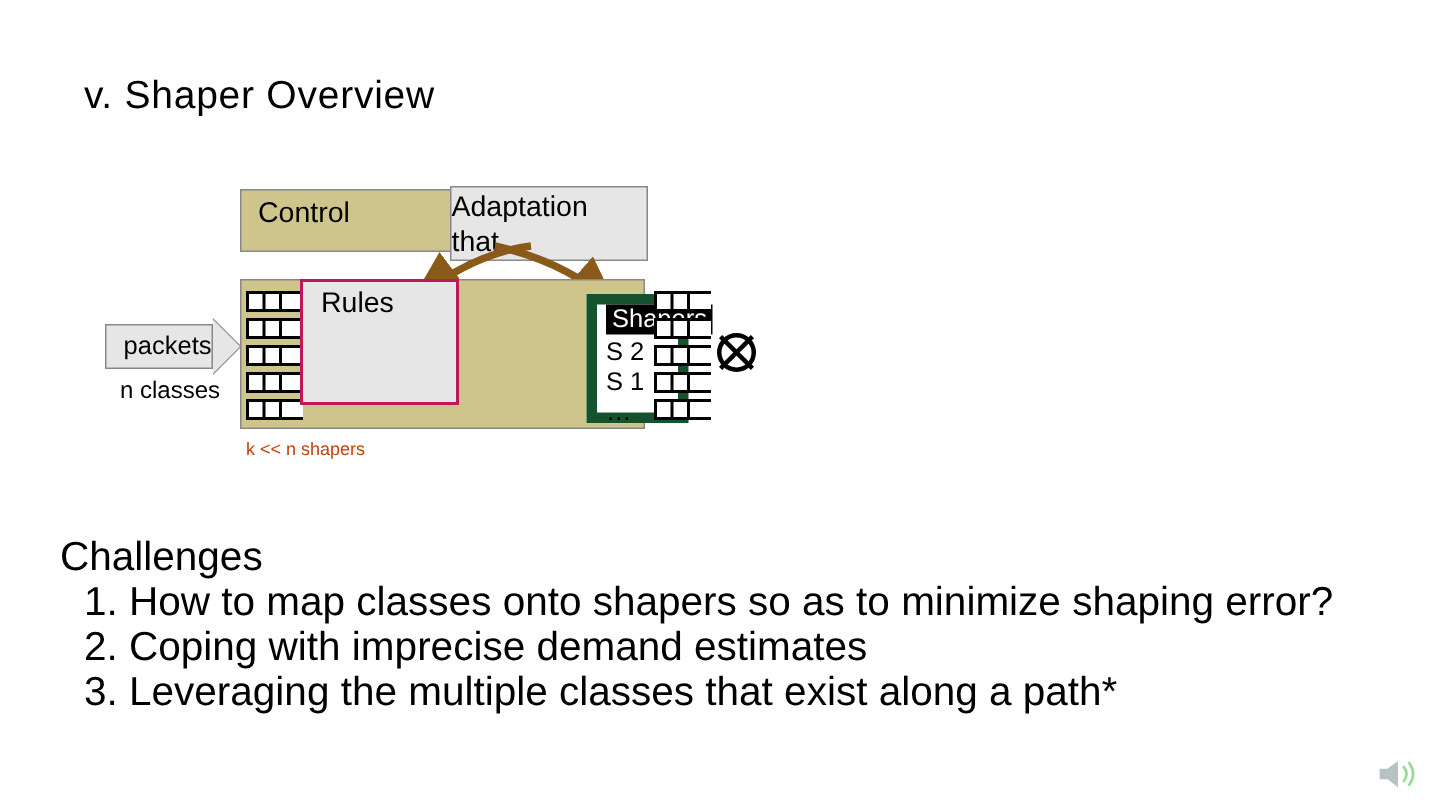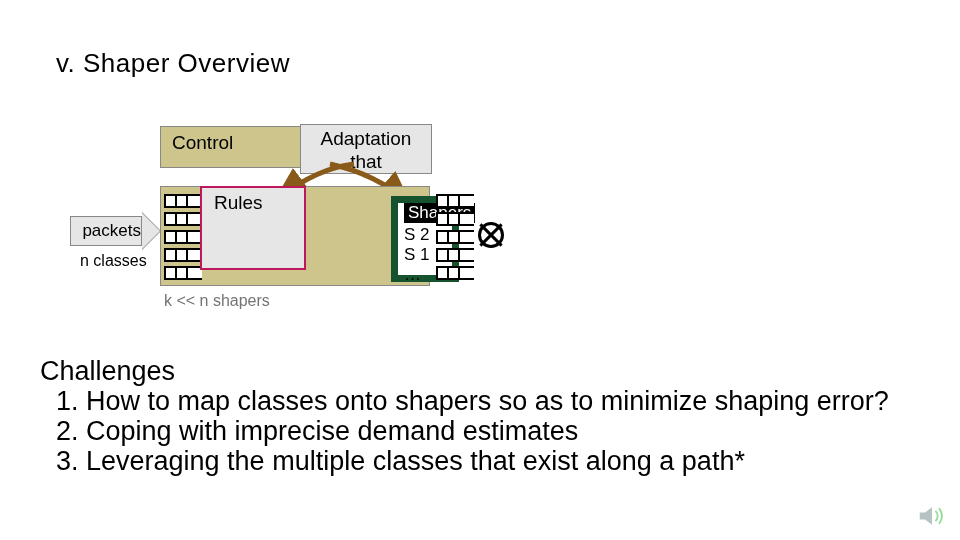--- a/index.html
+++ b/index.html
@@ -9,21 +9,21 @@
   .title { position: absolute; left: 56px; top: 48px; font-size: 26px; font-weight: 400; color: #000; letter-spacing: 0.5px; }
 
   
   .control-bar {
     position: absolute; left: 160px; top: 126px; width: 270px; height: 42px;
     background: #cec58c; border: 1px solid #888;
   }
   .control-label { position: absolute; left: 172px; top: 132px; font-size: 19px; color: #000; text-align: right; }
   .adapt-box {
     position: absolute; left: 300px; top: 124px; width: 132px; height: 50px;
-    background: #e6e6e6; border: 1px solid #888; text-align: center; font-size: 19px; line-height: 23px;
+    background: #e6e6e6; border: 1px solid #888; font-size: 19px; line-height: 23px;
     padding-top: 2px;
   }
 
   
   .arrow { position: absolute; }
 
   
   .panel {
     position: absolute; left: 160px; top: 186px; width: 270px; height: 100px;
     background: #cec58c; border: 1px solid #888;
@@ -75,21 +75,21 @@
   }
 
   .shaper-box {
     position: absolute; left: 355px; top: 196px; width: 68px; height: 86px;
     background: #fff; border: 7px solid #14532d; font-size: 17px; line-height: 20px;
     padding: 0 0 0 6px;
     margin-left: 36px;
   }
   .shaper-box .hdr { background:#000; color:#fff; padding:0 4px; display:inline-block; margin-bottom:2px; }
 
-  .kline { position:absolute; left: 164px; top: 292px; font-size: 16px; color:#737373; }
+  .kline { position:absolute; left: 164px; top: 292px; font-size: 12px; color:#c2410c; }
 
   
   .challenges { position:absolute; left:40px; top: 356px; font-size: 27px; color:#000; line-height: 30px; }
   .challenges ol { list-style: decimal; margin-left: 46px; }
 
   
   .sound-icon { position:absolute; right:14px; bottom:12px; width:28px; height:24px; opacity:0.7; }
 </style>
 </head>
 <body>

